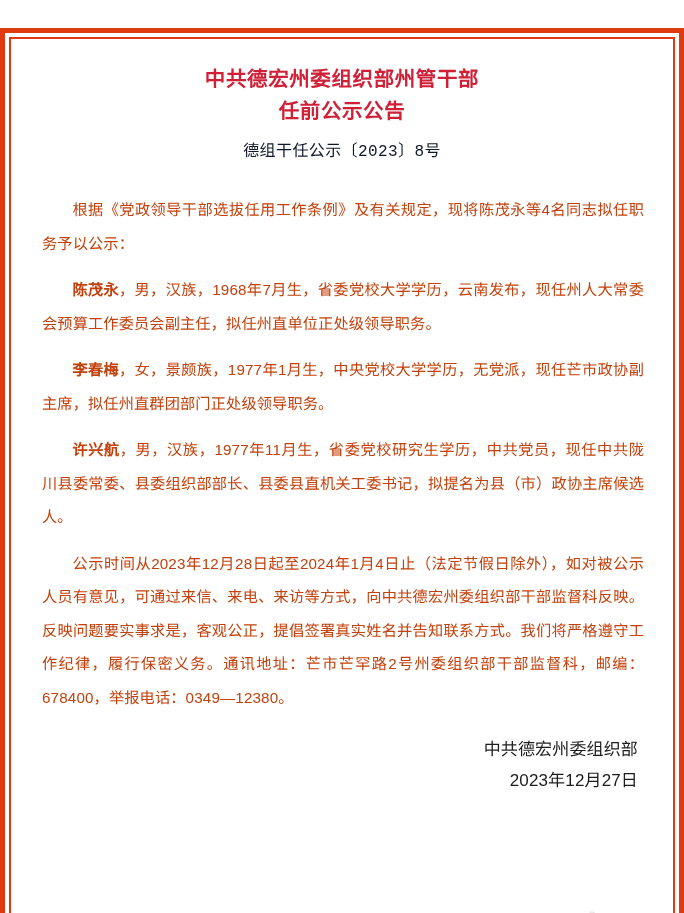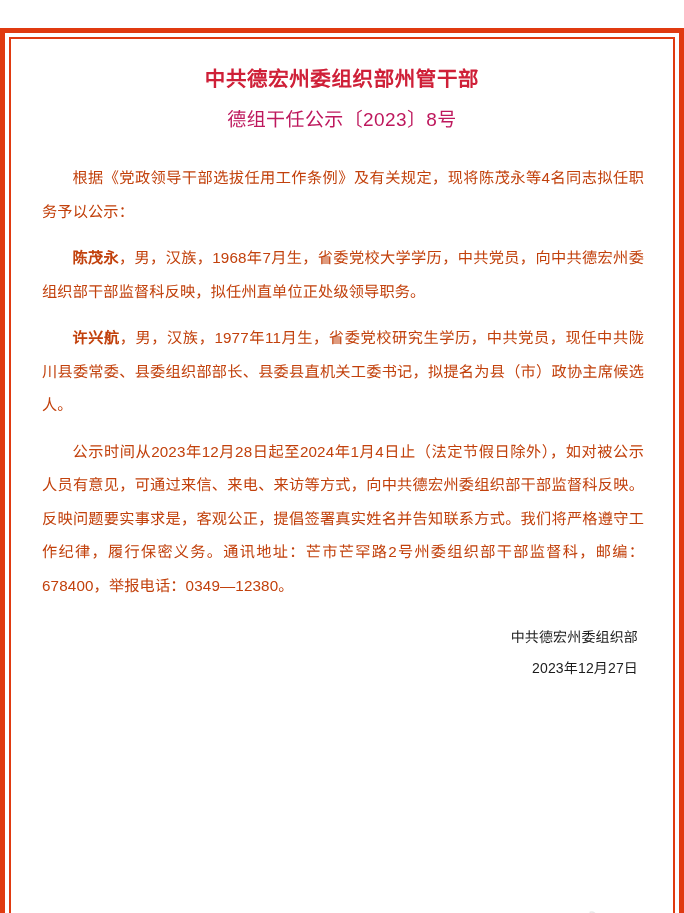--- a/index.html
+++ b/index.html
@@ -53,26 +53,27 @@
   }
   .doc-title-line {
     color: #CF2038;
     font-weight: bold;
     font-size: 20.5px;
     line-height: 32px;
     letter-spacing: 0.6px;
     white-space: nowrap;
   }
   .doc-number {
-    color: #be185d;
-    font-size: 19px;
+    color: #0f172a;
+    font-size: 16px;
     line-height: 22px;
     margin-top: 14px;
     letter-spacing: 0.4px;
     white-space: nowrap;
+    font-family: Liberation Mono, monospace;
   }
 
   
   .body-copy {
     margin-top: 30px;
     padding: 0 6px 0 8px;
   }
   .para {
     color: #c2410c;
     font-size: 15.2px;
@@ -88,21 +89,21 @@
     font-weight: bold;
   }
   .para-gap { margin-bottom: 13px; }
 
   
   .signoff {
     margin-top: 20px;
     padding-right: 12px;
     text-align: right;
     color: #1c1c1c;
-    font-size: 14px;
+    font-size: 17px;
     line-height: 31px;
     letter-spacing: 0.15px;
   }
   .signoff div { white-space: nowrap; }
 
   
   .watermark {
     position: absolute;
     right: 14px;
     bottom: 8px;
@@ -123,30 +124,32 @@
 </head>
 <body>
 
 <div class="page">
   <div class="inner-frame"></div>
 
   <div class="sheet">
 
     <div class="title-block">
       <div class="doc-title-line">中共德宏州委组织部州管干部</div>
+      <div class="doc-title-line">任前公示公告</div>
       <div class="doc-number">德组干任公示〔2023〕8号</div>
     </div>
 
     <div class="body-copy">
 
       <p class="para para-gap"><span>根据《党政领导干部选拔任用工作条例》及有关规定，现将陈茂永等4名同志拟任职务予以公示：</span></p>
 
-      <p class="para para-gap"><span class="person-name">陈茂永</span><span>，男，汉族，1968年7月生，省委党校大学学历，中共党员，向中共德宏州委组织部干部监督科反映，拟任州直单位正处级领导职务。</span></p>
+      <p class="para para-gap"><span class="person-name">陈茂永</span><span>，男，汉族，1968年7月生，省委党校大学学历，云南发布，现任州人大常委会预算工作委员会副主任，拟任州直单位正处级领导职务。</span></p>
 
 
+      <p class="para para-gap"><span class="person-name">李春梅</span><span>，女，景颇族，1977年1月生，中央党校大学学历，无党派，现任芒市政协副主席，拟任州直群团部门正处级领导职务。</span></p>
 
       <p class="para para-gap"><span class="person-name">许兴航</span><span>，男，汉族，1977年11月生，省委党校研究生学历，中共党员，现任中共陇川县委常委、县委组织部部长、县委县直机关工委书记，拟提名为县（市）政协主席候选人。</span></p>
 
       <p class="para"><span>公示时间从2023年12月28日起至2024年1月4日止（法定节假日除外），如对被公示人员有意见，可通过来信、来电、来访等方式，向中共德宏州委组织部干部监督科反映。反映问题要实事求是，客观公正，提倡签署真实姓名并告知联系方式。我们将严格遵守工作纪律，履行保密义务。通讯地址：芒市芒罕路2号州委组织部干部监督科，邮编：678400，举报电话：0349—12380。</span></p>
     </div>
 
     <div class="signoff">
       <div>中共德宏州委组织部</div>
       <div>2023年12月27日</div>
     </div>

